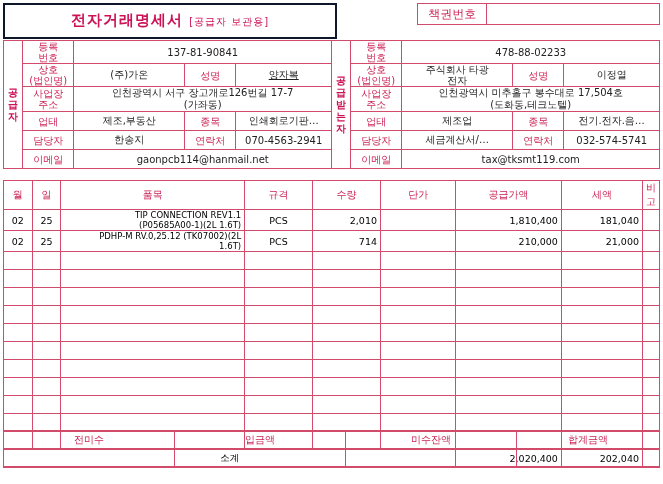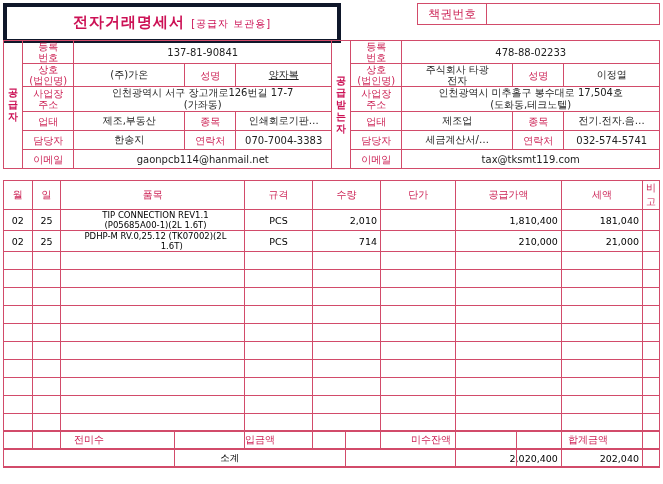--- a/index.html
+++ b/index.html
@@ -6,21 +6,21 @@
   body{
     width:663px;height:484px;background:#ffffff;
     font-family:"DejaVu Sans","Liberation Sans",sans-serif;
     color:#000;
   }
   .page{position:relative;width:663px;height:484px;box-sizing:border-box;}
   table{border-collapse:collapse;}
   
   .top{position:absolute;left:3px;top:3px;width:657px;}
   .titlebox{
-    width:330px;height:32px;border:4px solid #0f172a;
+    width:330px;height:32px;border:2px solid #0f172a;
     text-align:center;font-size:15px;font-weight:bold;color:#cc1155;
     letter-spacing:1px;
   }
   .titlebox .sub{font-size:10px;font-weight:normal;color:#cc1155;}
   .numtbl{font-size:12px;color:#cc2255;}
   .numtbl td{border:1px solid #d24b6a;height:18px;}
   .numtbl td.lbl{width:68px;text-align:center;color:#cc2255;}
   .numtbl td.val{width:175px;}
 
   
@@ -30,21 +30,21 @@
   .info td.lbl{text-align:center;color:#cc2255;width:46px;line-height:11px;}
   .info td.c{text-align:center;}
   .info td.l{text-align:center;}
 
   
   .items{position:absolute;left:3px;top:180px;width:657px;font-size:9.5px;}
   .items td,.items th{border:1px solid #d24b6a;padding:0 3px;height:16px;}
   .items th{color:#cc2255;font-weight:normal;text-align:center;font-size:10px;height:17px;background:#fff;}
   .items td.c{text-align:center;}
   .items td.r{text-align:right;}
-  .items td.l{text-align:center;font-size:8.5px;line-height:10px;}
+  .items td.l{text-align:right;font-size:8.5px;line-height:10px;}
   .items td.empty{height:17px;}
 
   
   .foot{position:absolute;left:3px;top:430px;width:657px;font-size:10px;}
   .foot td{border:1px solid #d24b6a;height:17px;padding:0 3px;}
   .foot td.lbl{text-align:center;color:#cc2255;}
   .foot td.r{text-align:right;}
   .grand{position:absolute;right:6px;top:486px;font-size:12px;font-weight:bold;}
 </style>
 </head>
@@ -113,21 +113,21 @@
       <td class="c">인쇄회로기판…</td>
       <td class="lbl">업태</td>
       <td class="c">제조업</td>
       <td class="lbl">종목</td>
       <td class="c">전기.전자.음…</td>
     </tr>
     <tr>
       <td class="lbl">담당자</td>
       <td class="c">한송지</td>
       <td class="lbl">연락처</td>
-      <td class="c">070-7004-3383</td>
+      <td class="c">070-4563-2941</td>
       <td class="lbl">담당자</td>
       <td class="c">세금계산서/…</td>
       <td class="lbl">연락처</td>
       <td class="c">032-574-5741</td>
     </tr>
     <tr>
       <td class="lbl">이메일</td>
       <td class="c" colspan="3">gaonpcb114@hanmail.net</td>
       <td class="lbl">이메일</td>
       <td class="c" colspan="3">tax@tksmt119.com</td>

